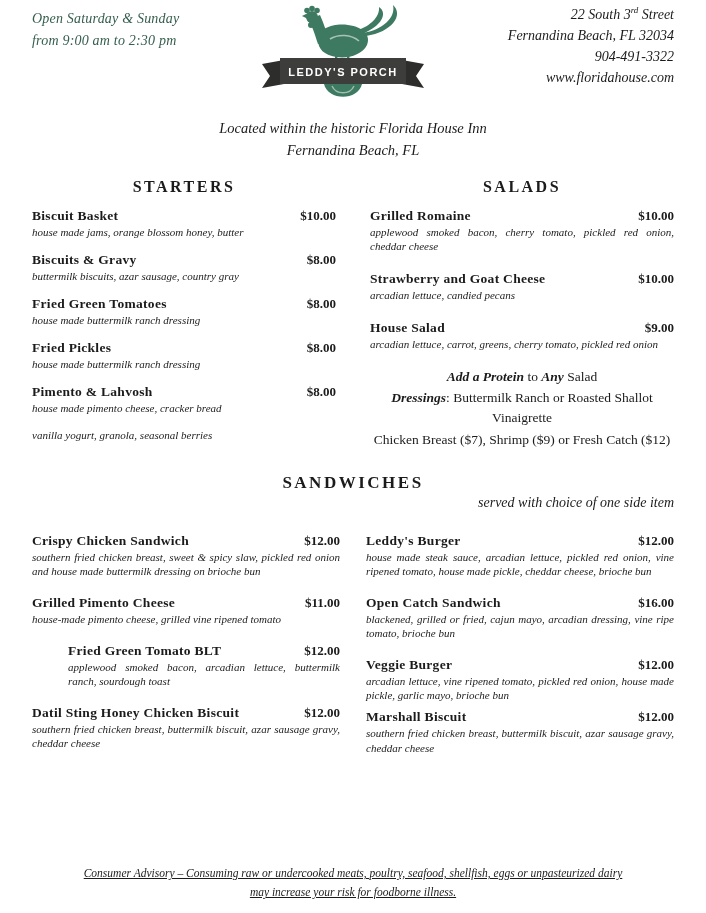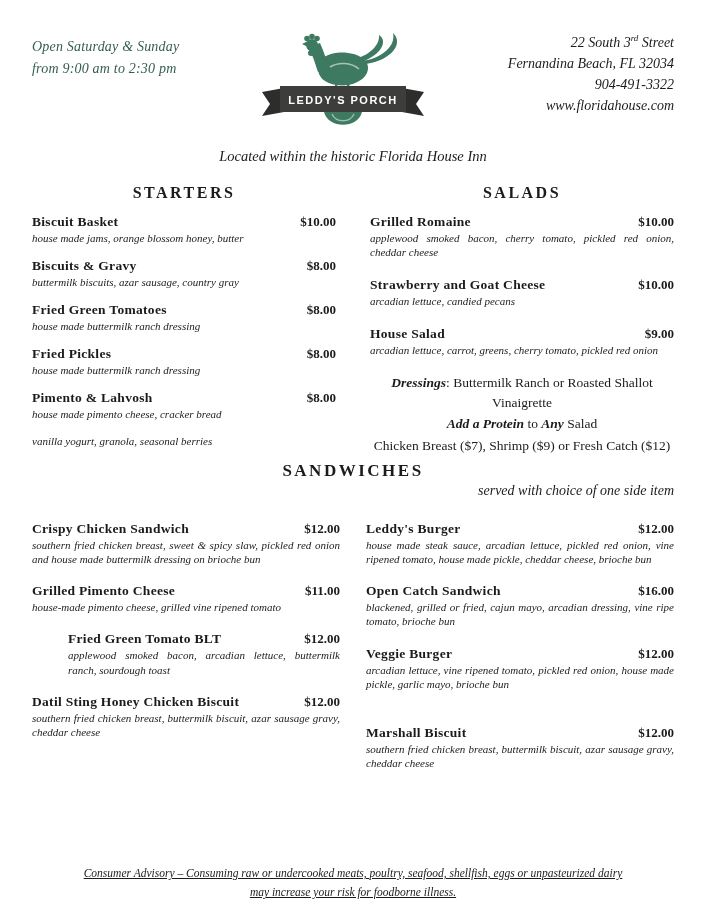--- a/index.html
+++ b/index.html
@@ -6,21 +6,21 @@
     --accent:#3e7a62;
     --banner:#3d3d3b;
     --ink:#1b1b1b;
   }
   *{margin:0;padding:0;box-sizing:border-box;}
   html,body{background:#fff;}
   body{
     width:706px;height:913px;position:relative;overflow:hidden;
     font-family:"Liberation Serif",serif;color:var(--ink);
   }
-  .page{padding:28px 32px 0;position:relative;height:100%;}
+  .page{padding:0 32px 0;position:relative;height:100%;}
 
   
   .top{display:flex;justify-content:space-between;align-items:flex-start;}
   .hours{
     width:210px;font-style:italic;font-size:14px;line-height:1.6;
     color:#355e4e;padding-top:8px;letter-spacing:.2px;
   }
   .logo{width:178px;text-align:center;flex:0 0 auto;margin-top:2px;}
   .addr{
     width:230px;text-align:right;font-style:italic;font-size:14px;
@@ -51,20 +51,21 @@
   }
   .item-desc::after{content:"";display:inline-block;width:0;}
 
   .salad-notes{text-align:center;font-size:13.5px;line-height:1.45;margin-top:16px;}
   .salad-notes .bi{font-weight:bold;font-style:italic;}
   .salad-notes p{margin-bottom:2px;}
 
   
   .sand-title{
     text-align:center;font-weight:bold;font-size:17px;letter-spacing:2.5px;
+    margin-top:18px;
   }
   .sand-sub{text-align:right;font-style:italic;font-size:14px;margin-top:2px;}
   .sand-grid{display:flex;gap:26px;margin-top:22px;}
 
   
   .footer{
     position:absolute;left:50px;right:50px;bottom:10px;text-align:center;
     font-style:italic;font-size:11.5px;line-height:1.7;
   }
   .footer .advisory{text-decoration:underline;}
@@ -125,20 +126,21 @@
     <div class="addr">
       <div><span>22 South 3</span><sup>rd</sup><span> Street</span></div>
       <div>Fernandina Beach, FL 32034</div>
       <div>904-491-3322</div>
       <div>www.floridahouse.com</div>
     </div>
   </div>
 
   <div class="located">
     <div>Located within the historic Florida House Inn</div>
+    <div>Fernandina Beach, FL</div>
   </div>
 
   <div class="menu-grid">
 
     <div class="col">
       <div class="section-title">STARTERS</div>
 
       <div class="item">
         <div class="item-head">
             <span class="item-name">Biscuit Basket</span>
@@ -198,22 +200,22 @@
       </div>
       <div class="item">
         <div class="item-head">
             <span class="item-name">House Salad</span>
             <span class="item-price">$9.00</span>
           </div>
         <div class="item-desc">arcadian lettuce, carrot, greens, cherry tomato, pickled red onion</div>
       </div>
 
       <div class="salad-notes">
+        <p><span class="bi">Add a Protein</span><span> to </span><span class="bi">Any</span><span> Salad</span></p>
         <p><span class="bi">Dressings</span><span>: Buttermilk Ranch or Roasted Shallot Vinaigrette</span></p>
-        <p><span class="bi">Add a Protein</span><span> to </span><span class="bi">Any</span><span> Salad</span></p>
         <p>Chicken Breast ($7), Shrimp ($9) or Fresh Catch ($12)</p>
       </div>
     </div>
   </div>
 
   <div class="sand-title">SANDWICHES</div>
   <div class="sand-sub">served with choice of one side item</div>
 
   <div class="sand-grid">
 
@@ -256,21 +258,21 @@
           </div>
         <div class="item-desc">house made steak sauce, arcadian lettuce, pickled red onion, vine ripened tomato, house made pickle, cheddar cheese, brioche bun</div>
       </div>
       <div class="item" style="margin-bottom:17px;">
         <div class="item-head">
             <span class="item-name">Open Catch Sandwich</span>
             <span class="item-price">$16.00</span>
           </div>
         <div class="item-desc">blackened, grilled or fried, cajun mayo, arcadian dressing, vine ripe tomato, brioche bun</div>
       </div>
-      <div class="item" style="margin-bottom:34px;">
+      <div class="item" style="margin-bottom:7px;">
         <div class="item-head">
             <span class="item-name">Veggie Burger</span>
             <span class="item-price">$12.00</span>
           </div>
         <div class="item-desc">arcadian lettuce, vine ripened tomato, pickled red onion, house made pickle, garlic mayo, brioche bun</div>
       </div>
       <div class="item">
         <div class="item-head">
             <span class="item-name">Marshall Biscuit</span>
             <span class="item-price">$12.00</span>

